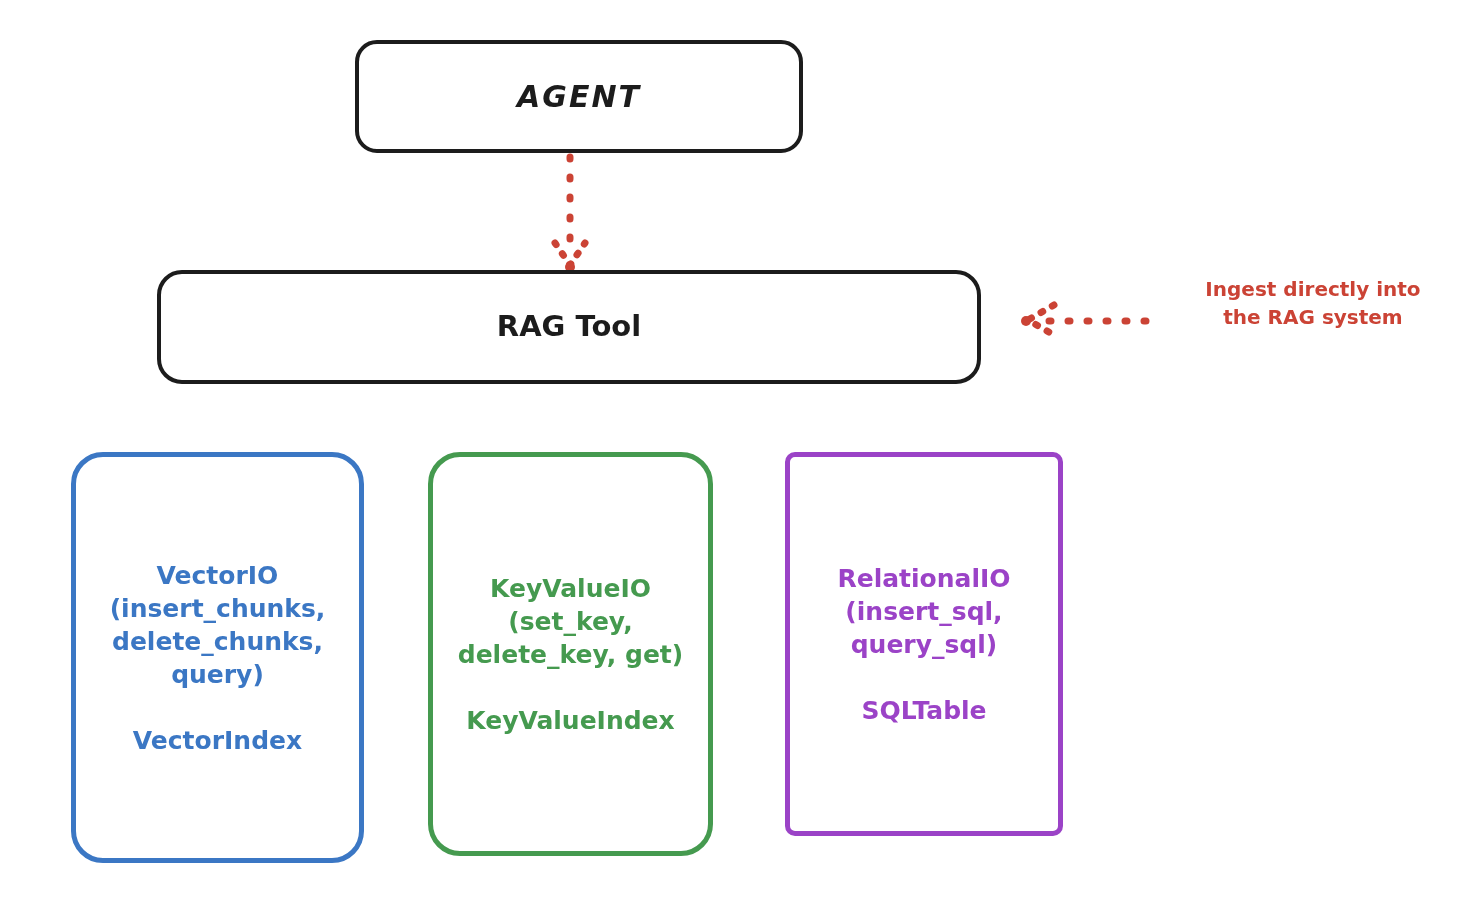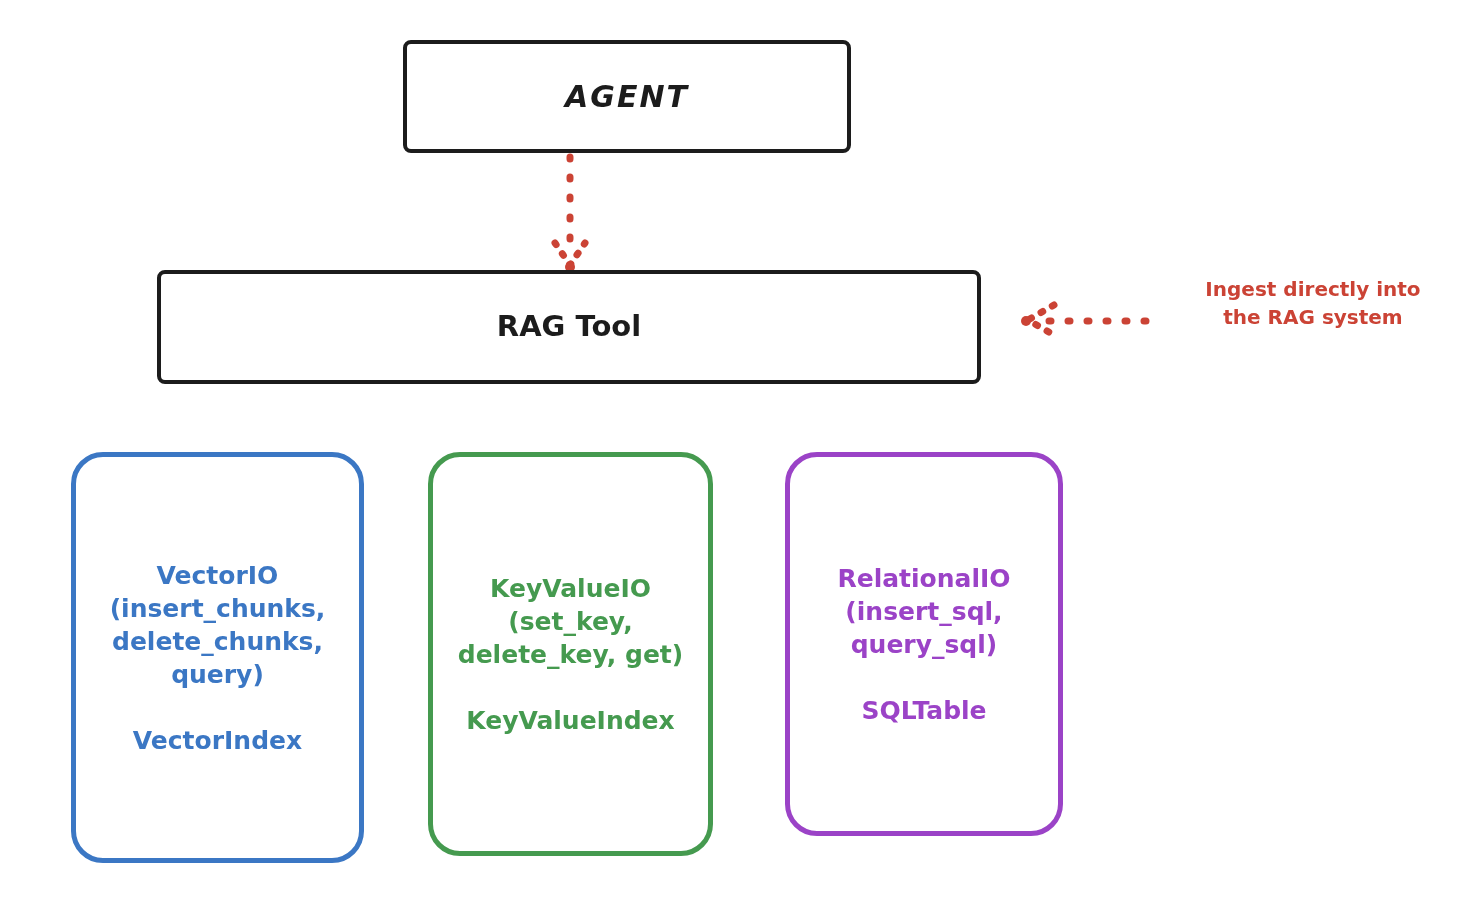--- a/index.html
+++ b/index.html
@@ -31,39 +31,38 @@
     line-height: 1.30;
   }
 
   
   #agent-node {
     left: 355px;
     top: 40px;
     width: 448px;
     height: 113px;
     border: 4px solid #1c1c1c;
-    border-radius: 8px;
-    margin-left: 48px;
+    border-radius: 22px;
   }
   #agent-node .node-label {
     color: #1c1c1c;
     font-size: 30px;
     font-style: italic;
     font-weight: 700;
     letter-spacing: 2px;
   }
 
   
   #rag-tool-node {
     left: 157px;
     top: 270px;
     width: 824px;
     height: 114px;
     border: 4px solid #1c1c1c;
-    border-radius: 8px;
+    border-radius: 25px;
     justify-content: center;
   }
   #rag-tool-node .node-label {
     color: #1c1c1c;
     font-size: 29px;
     font-weight: 600;
   }
 
   
   .provider-node {
@@ -95,20 +94,21 @@
     border-color: #459a4f;
   }
   #key-value-io-node .node-label { color: #459a4f; }
 
   #relational-io-node {
     left: 785px;
     top: 452px;
     width: 278px;
     height: 384px;
     border-color: #9b43c7;
+    border-radius: 10px;
   }
   #relational-io-node .node-label { color: #9b43c7; }
 
   
   .arrow-svg {
     position: absolute;
     overflow: visible;
   }
   #agent-to-rag-arrow {
     left: 515px;

